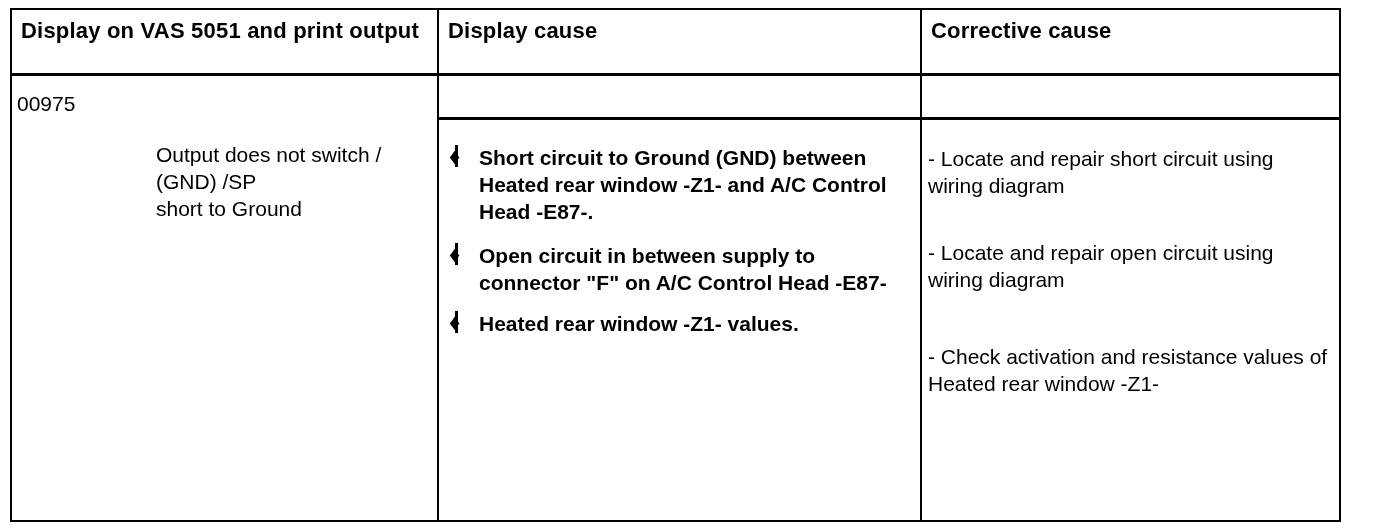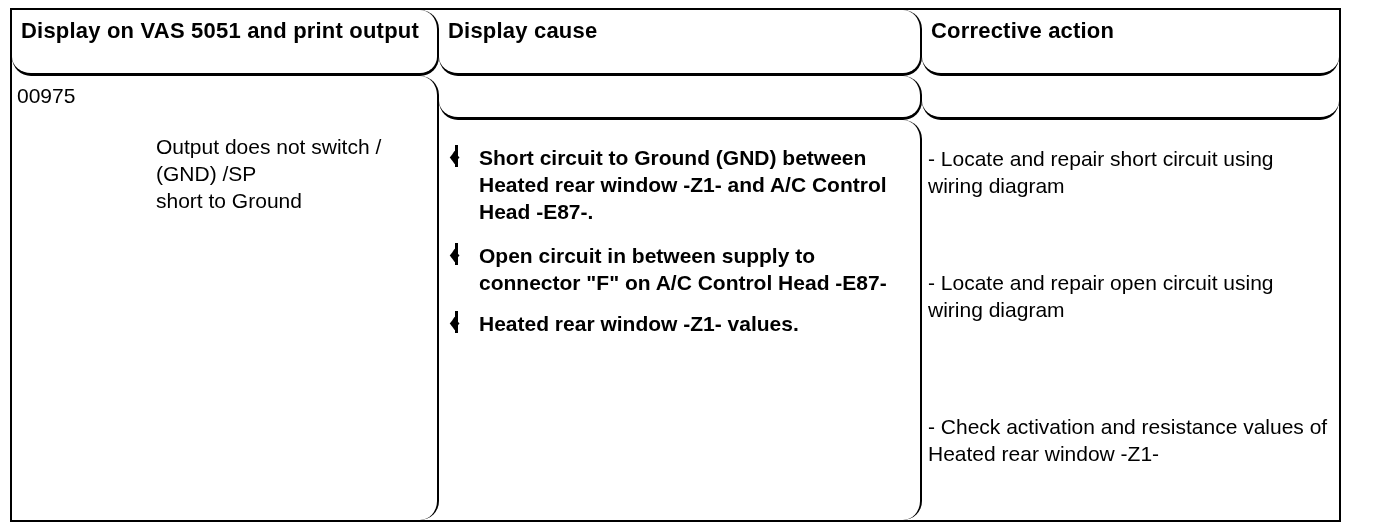--- a/index.html
+++ b/index.html
@@ -22,40 +22,40 @@
     left: 10px;
     top: 8px;
     width: 1331px;
     height: 514px;
     border: 2px solid #000000;
     display: grid;
     grid-template-columns: 427px 483px 1fr;
     grid-template-rows: 66px 44px 1fr;
     background: #ffffff;
   }
-  .cell { background: #ffffff; border-radius: 19px; }
+  .cell { background: #ffffff; }
   .b-right { border-right: 2px solid #000000; }
   .b-bottom { border-bottom: 3px solid #000000; }
 
   .th {
     font-weight: bold;
     font-size: 22px;
     line-height: 27px;
     padding: 7px 10px 0 9px;
     letter-spacing: 0.2px;
   }
 
   .cell-code {
     grid-column: 1;
     grid-row: 2 / span 2;
     font-size: 21px;
     line-height: 27px;
     padding: 6px 8px 0 4px;
   }
-  .dtc-code { padding-left: 1px; }
+  .dtc-code { padding-left: 1px; margin-top: 8px; }
   .display-text {
     margin-top: 24px;
     margin-left: 140px;
     font-size: 21px;
     line-height: 27px;
   }
 
   .cell-sub2 { grid-column: 2; grid-row: 2; border-bottom: 3px solid #000000; }
   .cell-sub3 { grid-column: 3; grid-row: 2; border-bottom: 3px solid #000000; }
 
@@ -88,32 +88,32 @@
   }
   .cause-text { flex: 1 1 auto; padding-left: 8px; font-weight: bold; }
 
   .cell-actions {
     grid-column: 3;
     grid-row: 3;
     padding: 25px 8px 8px 6px;
     font-size: 21px;
     line-height: 27px;
   }
-  .action-item-2 { margin-top: 70px; }
-  .action-item-3 { margin-top: 90px; }
+  .action-item-2 { margin-top: 40px; }
+  .action-item-3 { margin-top: 50px; }
 </style>
 </head>
 <body>
 
 <div class="page">
   <div class="diag-table">
 
     <div class="cell th b-right b-bottom">Display on VAS 5051 and print output</div>
     <div class="cell th b-right b-bottom">Display cause</div>
-    <div class="cell th b-bottom">Corrective action</div>
+    <div class="cell th b-bottom">Corrective cause</div>
 
     <div class="cell cell-code b-right">
       <div class="dtc-code">00975</div>
       <div class="display-text">
         <div>Output does not switch /</div>
         <div>(GND) /SP</div>
         <div>short to Ground</div>
       </div>
     </div>
 

